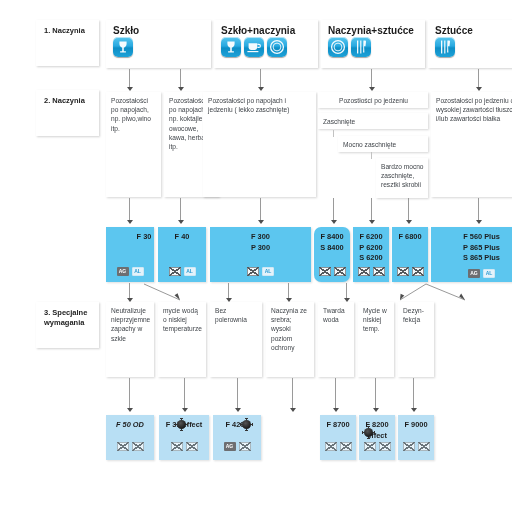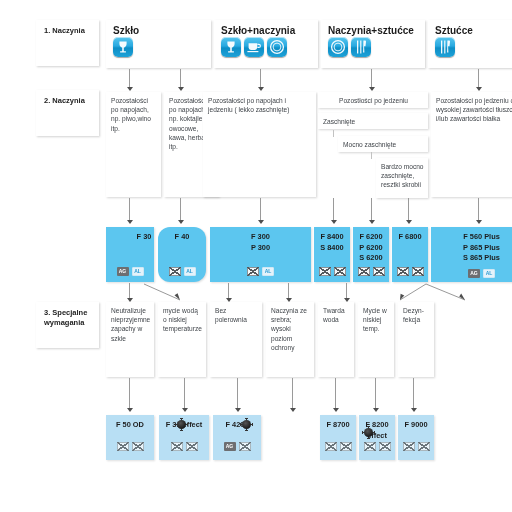--- a/index.html
+++ b/index.html
@@ -280,38 +280,38 @@
   <div class="arrowhead" style="left:447.5px;top:208px;"></div>
 
   <div class="prod" style="left:78px;top:215px;width:48px;height:55px;padding-left:28px;">
     <div>F 30</div>
     <div class="badges" style="top:40px;">
       <span class="badge ag">AG</span>
       <span class="badge al">AL</span>
     </div>
   </div>
 
-  <div class="prod" style="left:130px;top:215px;width:48px;height:55px;border-radius:12px;">
+  <div class="prod" style="left:130px;top:215px;width:48px;height:55px;">
     <div>F 40</div>
     <div class="badges" style="top:40px;">
       <span class="badge x"></span>
       <span class="badge al">AL</span>
     </div>
   </div>
 
   <div class="prod" style="left:182px;top:215px;width:101px;height:55px;">
     <div>F 300</div>
     <div>P 300</div>
     <div class="badges" style="top:40px;">
       <span class="badge x"></span>
       <span class="badge al">AL</span>
     </div>
   </div>
 
-  <div class="prod" style="left:286px;top:215px;width:36px;height:55px;">
+  <div class="prod" style="left:286px;top:215px;width:36px;height:55px;border-radius:7px;">
     <div>F 8400</div>
     <div>S 8400</div>
     <div class="badges" style="top:40px;">
       <span class="badge x"></span>
       <span class="badge x"></span>
     </div>
   </div>
 
   <div class="prod" style="left:325px;top:215px;width:36px;height:55px;">
     <div>F 6200</div>
@@ -380,21 +380,21 @@
   <div class="arrowhead" style="left:206.5px;top:396px;"></div>
   <div class="vline" style="left:264px;top:366px;height:32px;"></div>
   <div class="arrowhead" style="left:261.5px;top:396px;"></div>
   <div class="vline" style="left:307px;top:366px;height:32px;"></div>
   <div class="arrowhead" style="left:304.5px;top:396px;"></div>
   <div class="vline" style="left:347px;top:366px;height:32px;"></div>
   <div class="arrowhead" style="left:344.5px;top:396px;"></div>
   <div class="vline" style="left:385px;top:366px;height:32px;"></div>
   <div class="arrowhead" style="left:382.5px;top:396px;"></div>
 
-  <div class="prod pale" style="left:78px;top:403px;width:48px;height:45px;">
+  <div class="prod pale" style="left:78px;top:403px;width:48px;height:45px;font-style:italic;">
     <div>F 50 OD</div>
     <div class="badges" style="top:27px;">
       <span class="badge x x-pale"></span>
       <span class="badge x x-pale"></span>
     </div>
   </div>
 
   <div class="prod pale" style="left:131px;top:403px;width:50px;height:45px;">
     <div>F 33 effect</div>
     <div class="blob" style="left:18px;top:5px;"></div>

